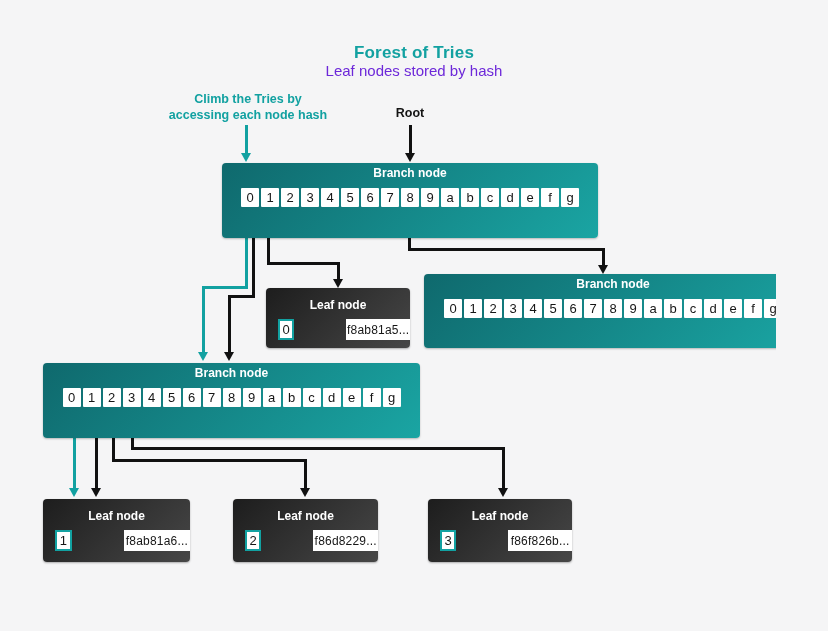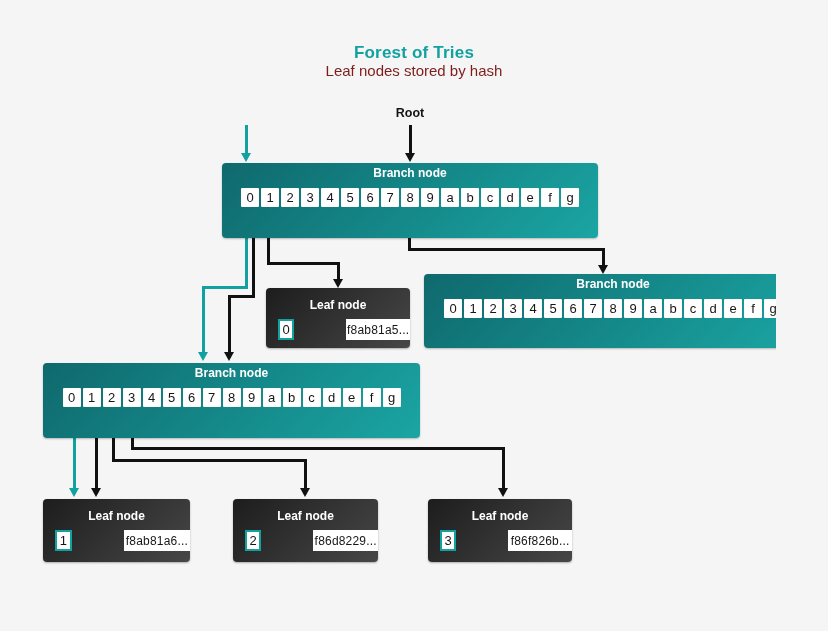--- a/index.html
+++ b/index.html
@@ -12,21 +12,21 @@
     --leaf-gradient-end:#474747;
   }
   *{box-sizing:border-box;margin:0;padding:0;}
   html,body{background:var(--background);}
   body{font-family:"Liberation Sans",sans-serif;}
   #canvas{position:relative;width:776px;height:631px;background:var(--background);overflow:hidden;}
 
   .page-title{position:absolute;left:0;top:43px;width:828px;text-align:center;
     font-size:17px;font-weight:bold;color:var(--teal);letter-spacing:.2px;}
   .page-subtitle{position:absolute;left:0;top:62px;width:828px;text-align:center;
-    font-size:15px;font-weight:500;color:#7f1d1d;}
+    font-size:15px;font-weight:500;color:#6d28d9;}
 
   .annotation{position:absolute;font-size:12.5px;font-weight:600;text-align:center;
     line-height:1.3;white-space:pre-line;}
   .annotation.climb{left:138px;top:91px;width:220px;color:var(--teal);}
   .annotation.root{left:379px;top:105px;width:62px;color:#141414;}
 
   .branch{position:absolute;border-radius:4px;
     background:linear-gradient(135deg,var(--branch-gradient-start) 0%,var(--branch-gradient-end) 100%);
     box-shadow:0 1px 2px rgba(0,0,0,.25);
     display:flex;flex-direction:column;align-items:center;}
@@ -63,20 +63,22 @@
   .head.teal{border-top:9px solid var(--teal);}
 </style>
 </head>
 <body>
 
 <div id="canvas">
 
   <div class="page-title">Forest of Tries</div>
   <div class="page-subtitle">Leaf nodes stored by hash</div>
 
+  <div class="annotation climb">Climb the Tries by
+accessing each node hash</div>
   <div class="annotation root">Root</div>
 
   <div class="seg teal" style="left:245px;top:125px;width:3px;height:28px;"></div>
   <div class="head teal" style="left:241px;top:153px;"></div>
   <div class="seg black" style="left:408.5px;top:125px;width:3px;height:28px;"></div>
   <div class="head black" style="left:404.5px;top:153px;"></div>
 
   <div class="seg teal" style="left:244.5px;top:237px;width:3px;height:51px;"></div>
   <div class="seg teal" style="left:201.5px;top:285.5px;width:46px;height:3px;"></div>
   <div class="seg teal" style="left:201.5px;top:285.5px;width:3px;height:67px;"></div>

